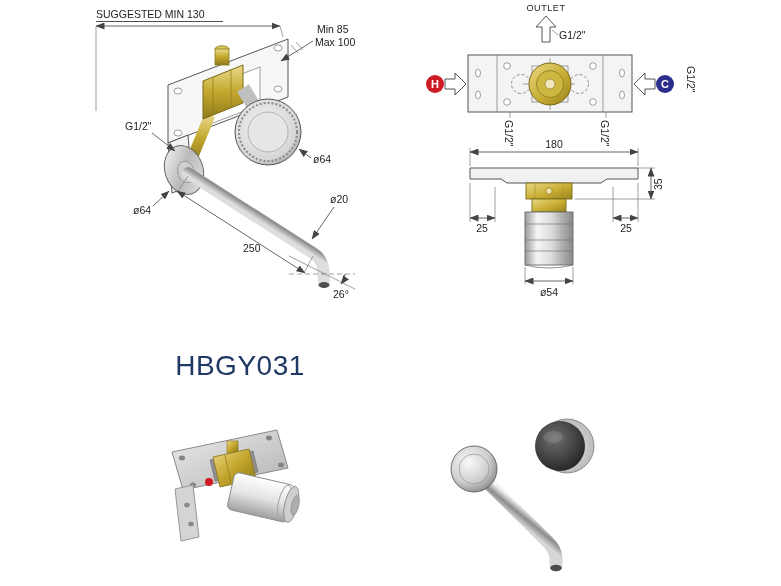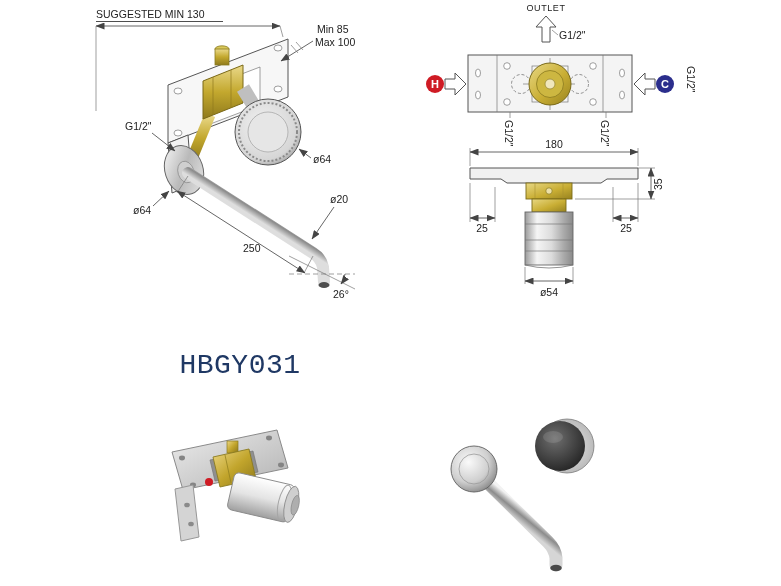--- a/index.html
+++ b/index.html
@@ -3,21 +3,21 @@
 <meta charset="utf-8">
 <style>
   html,body{margin:0;padding:0;background:#ffffff;}
   .sheet{
     position:relative;width:749px;height:586px;background:#ffffff;overflow:hidden;
     font-family:"Liberation Sans",sans-serif;
   }
   .drawing{position:absolute;}
   .product-code{
     position:absolute;text-align:center;color:#1f3864;
-    font-size:28px;letter-spacing:0.5px;font-family:Liberation Mono, monospace;
+    font-size:28px;letter-spacing:0.5px;font-family:Liberation Sans, sans-serif;
   }
   .dimtext{font:10.5px "Liberation Sans",sans-serif;fill:#222;}
   .dimtext-s{font:9px "Liberation Sans",sans-serif;fill:#222;}
   .dim{stroke:#555;stroke-width:0.9;fill:none;}
   .ext{stroke:#777;stroke-width:0.7;fill:none;}
   .edge{stroke:#555;stroke-width:1;}
   .thin{stroke:#777;stroke-width:0.7;}
   .marker-letter{font:bold 11px "Liberation Sans",sans-serif;fill:#ffffff;}
 </style>
 </head>

